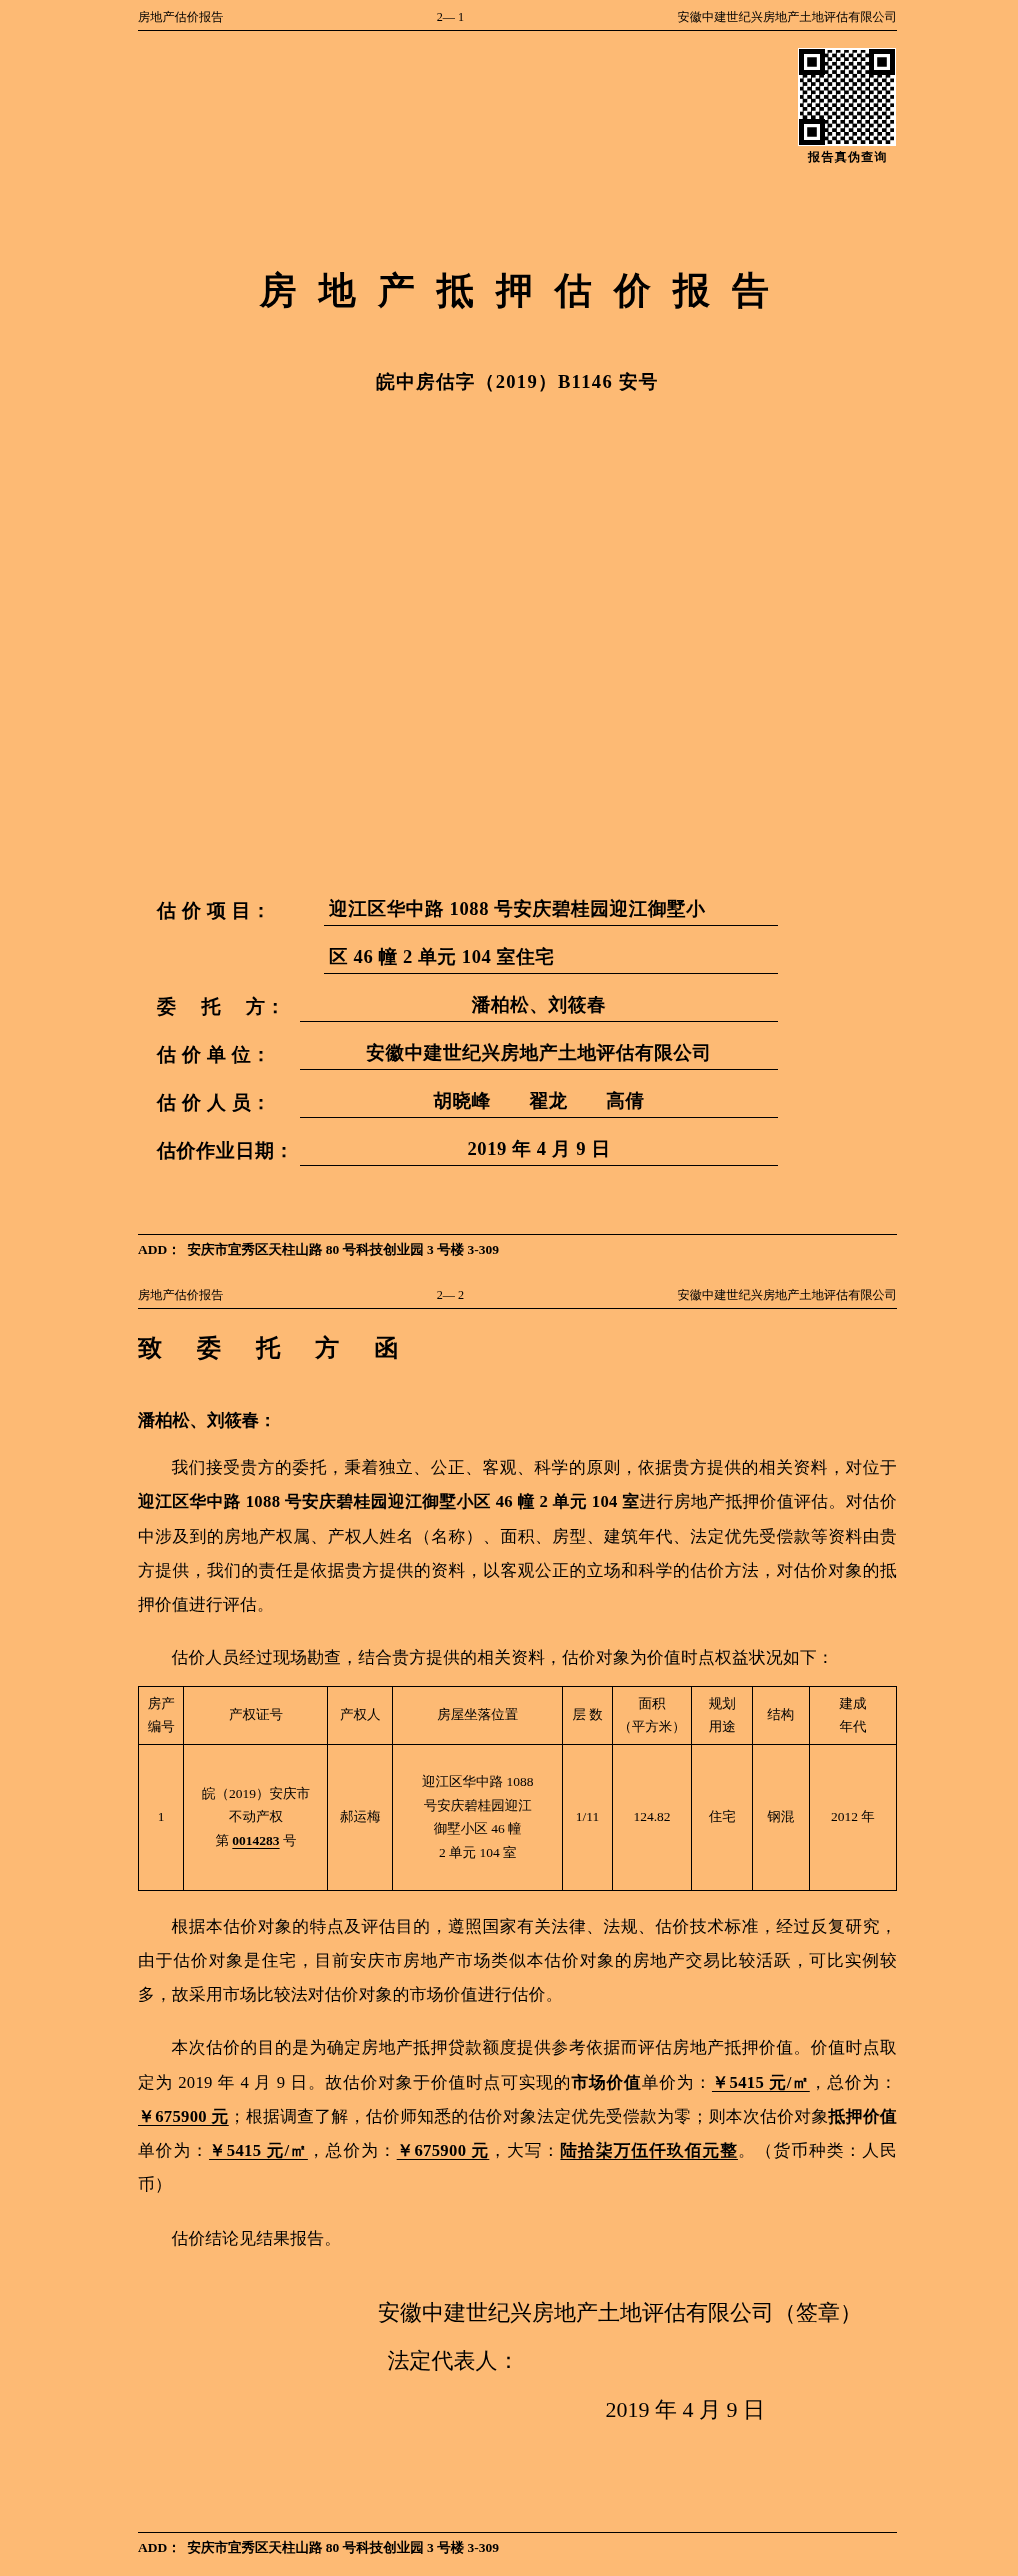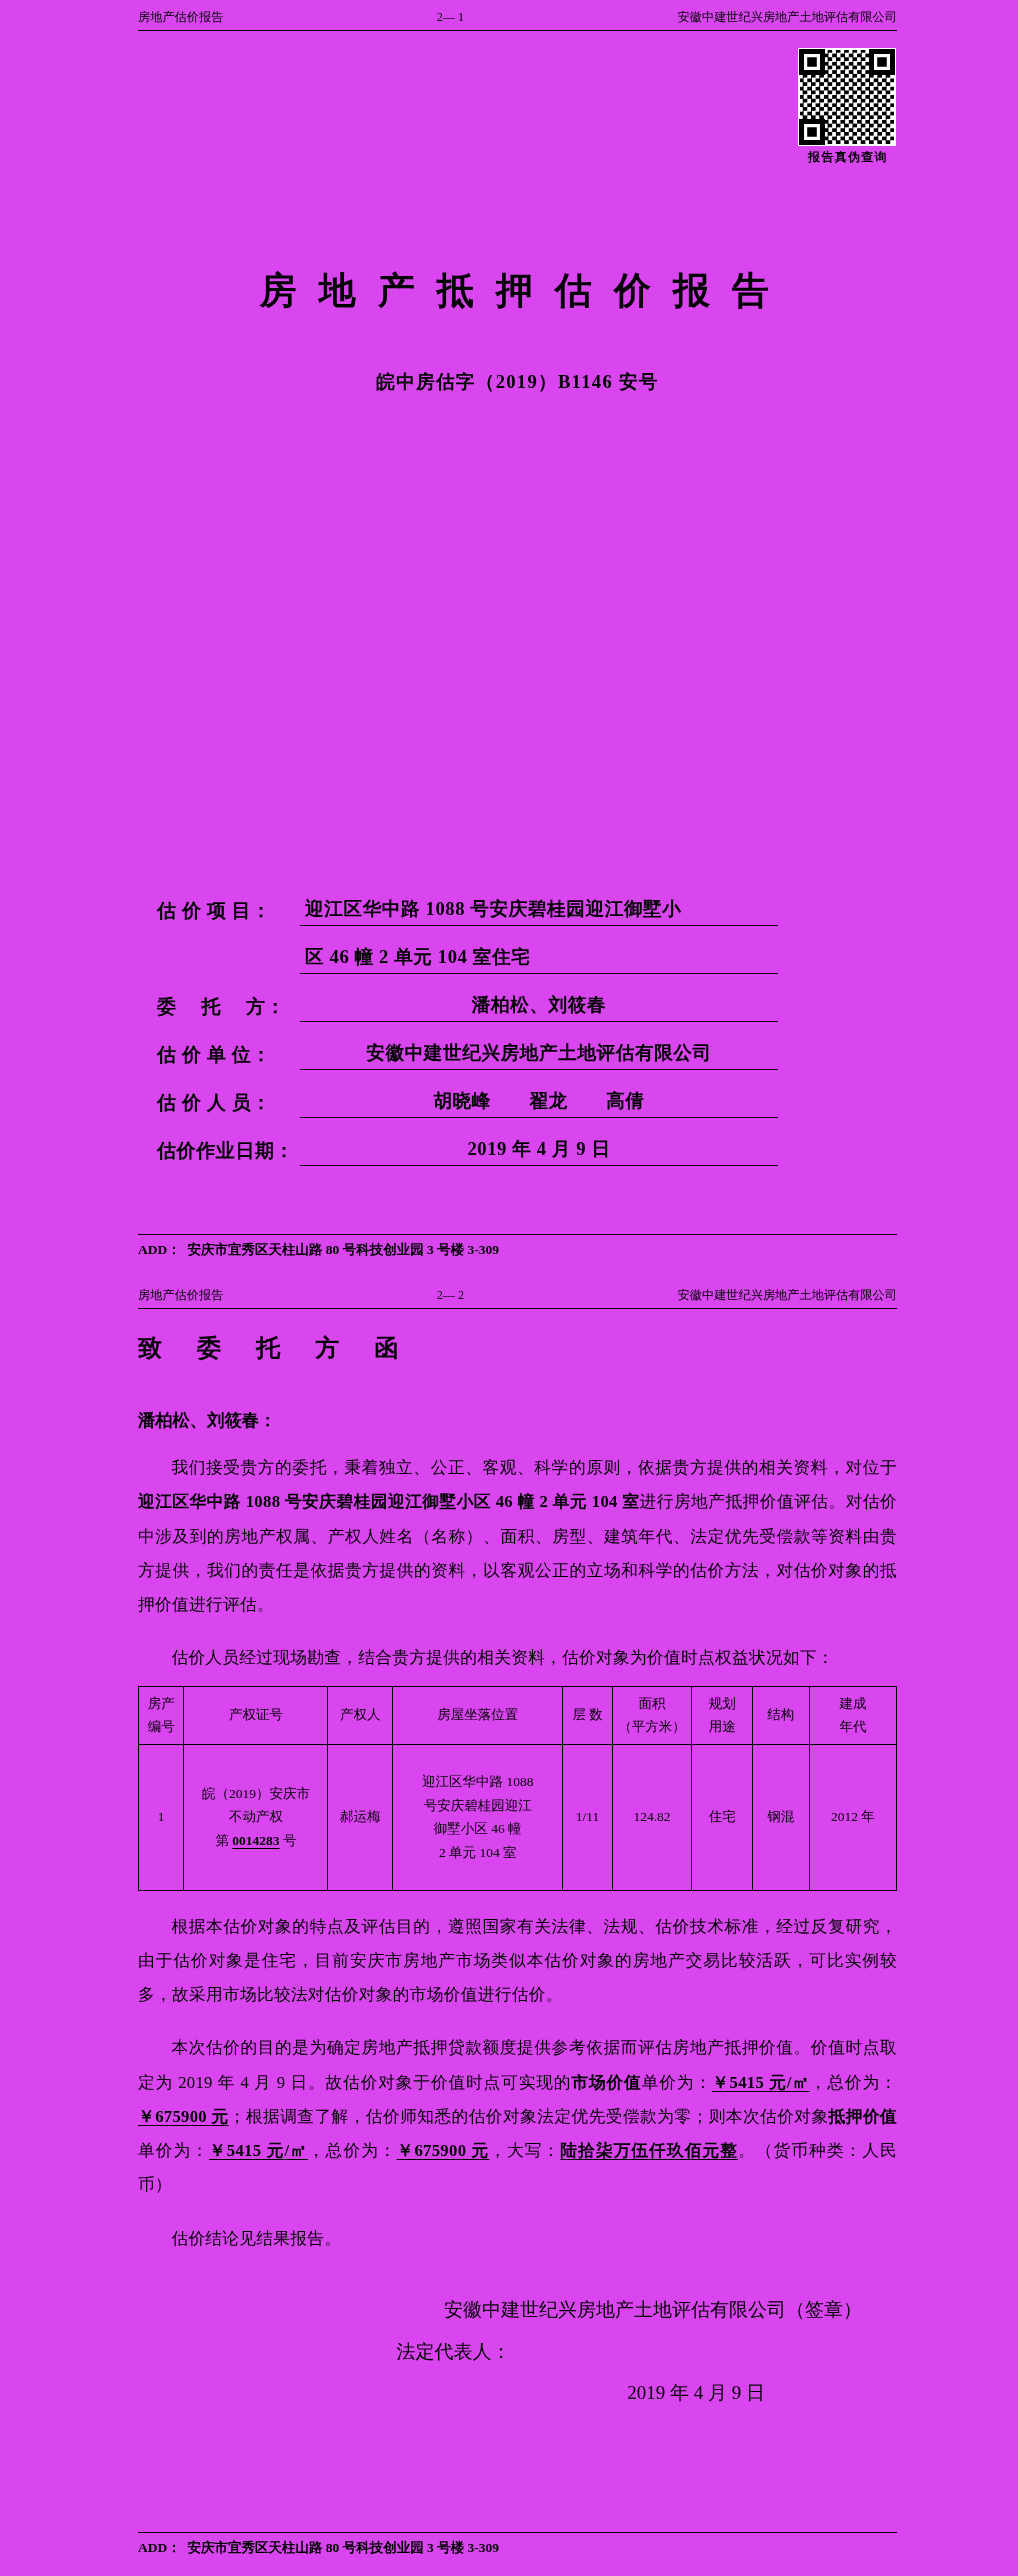--- a/index.html
+++ b/index.html
@@ -2,21 +2,21 @@
 <html style="font-size:10.3px"><head>
 <meta charset="utf-8">
 <style>
   * { margin:0; padding:0; box-sizing:border-box; }
   html,body { background:#ffffff; }
   body {
     width:1019px;
     color:#000;
     font-family:"Liberation Serif","DejaVu Serif",serif;
   }
-  .page { position:relative; overflow:hidden; background:#d946ef; }
+  .page { position:relative; overflow:hidden; background:#fdba74; }
   .p1 { height:1278px; }
   .p2 { height:1298px; }
   .content { padding:0 122px 0 138px; }
 
   
   .page-header {
     display:flex; justify-content:space-between; align-items:flex-end;
     padding:10.3px 0 3.9px; border-bottom:1.3px solid #000;
     font-size:12.2px; line-height:1.3;
   }
@@ -53,21 +53,21 @@
   .frow { display:flex; align-items:flex-end; height:48px; }
   .flabel {
     flex:none; width:143px; font-size:19px; font-weight:bold;
     white-space:pre; padding-bottom:2.6px; letter-spacing:0.6px;
   }
   .fvalue {
     flex:1; border-bottom:1.3px solid #000;
     font-size:18.6px; font-weight:bold; text-align:center;
     padding:0 5.1px 3.2px; white-space:pre; letter-spacing:0.6px;
   }
-  .fvalue.left { text-align:left; }
+  .fvalue.left { text-align:left;margin-left:24px; }
 
   
   .page-footer {
     position:absolute; left:138px; right:122px; bottom:19px;
     border-top:1.3px solid #000; padding-top:5.8px;
     font-size:13.5px; font-weight:bold; white-space:pre-wrap;
   }
 
   
   .letter-title {
@@ -87,21 +87,21 @@
     font-size:13.5px;
   }
   .info-table th, .info-table td {
     border:1.3px solid #000; text-align:center; vertical-align:middle;
     white-space:pre-line; padding:3.9px 2.6px; line-height:1.75;
     font-weight:normal;
   }
   .info-table thead th { height:58px; }
   .info-table tbody td { height:146px; }
 
-  .sig-block { margin-top:33px; font-size:19px; line-height:2.2; }
+  .sig-block { margin-top:33px; font-size:22px; line-height:2.2; }
   .sig-company { text-align:right; padding-right:35px; }
   .sig-rep     { text-align:center; padding-right:128px; }
   .sig-date    { text-align:right; padding-right:132px; }
 </style>
 </head>
 <body>
 
 <div class="page p1">
   <div class="content">
     <div class="page-header">

